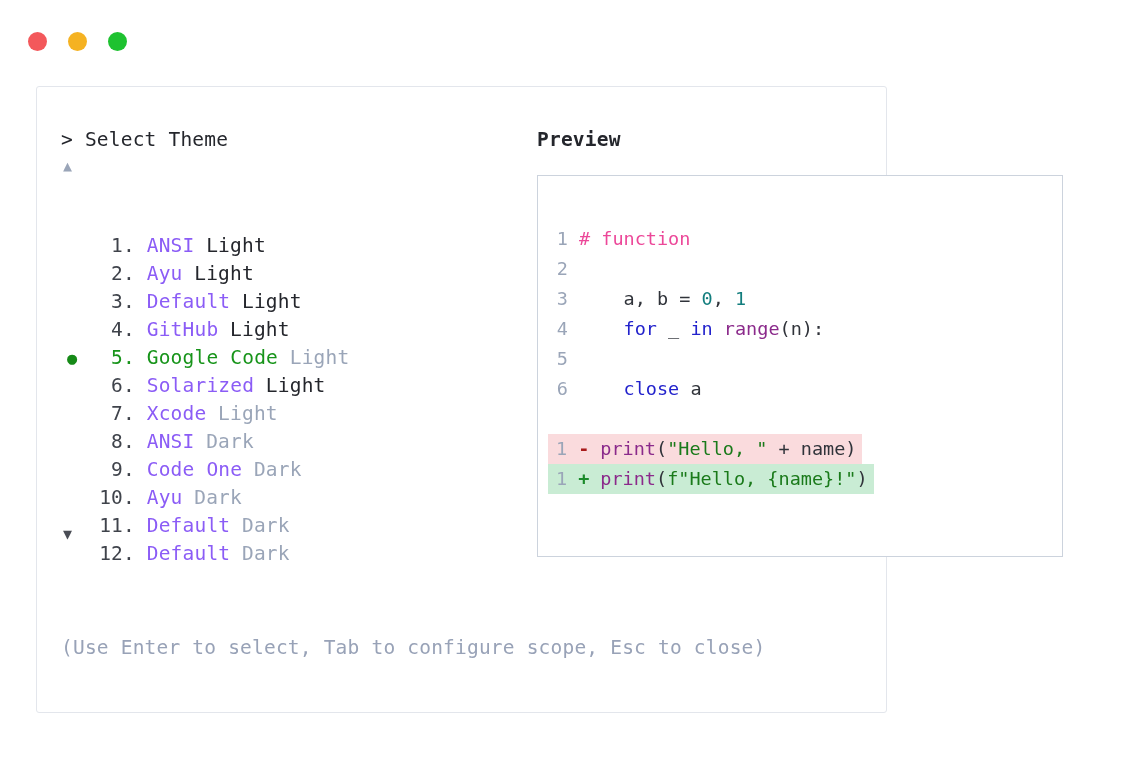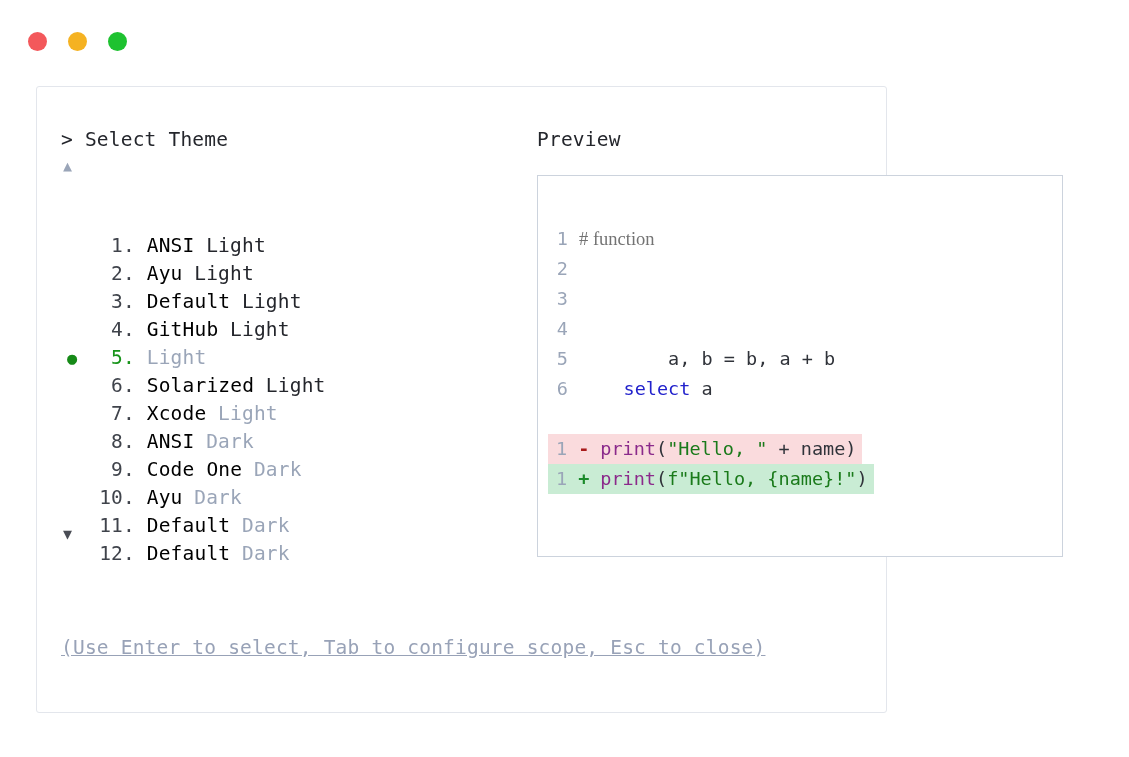--- a/index.html
+++ b/index.html
@@ -87,52 +87,52 @@
     box-sizing: border-box;
     color: #168a17;
     font-size: 17px;
   }
   .num-cell {
     width: 44px;
     flex: 0 0 44px;
     text-align: right;
     color: #3f434b;
   }
-  .name-cell  { padding-left: 11.7px; color: #000000; }
+  .name-cell  { padding-left: 11.7px; color: #8b5cf6; }
   .suffix-cell{ padding-left: 11.7px; color: #24262c; margin-top: 47px; }
 
   .theme-row.selected .num-cell,
   .theme-row.selected .name-cell { color: #17941a; }
   .theme-row.selected .suffix-cell { color: #9aa5b8; }
   .theme-row.dim-suffix .suffix-cell { color: #9aa5b8; }
 
   
   #hint {
     position: absolute;
     left: 24px; top: 548px;
     font-size: 19.5px;
     line-height: 26px;
     color: #98a2b7;
     letter-spacing: 0.2px;
     white-space: pre;
-    text-decoration: underline;
   }
 
   
   #preview {
     position: absolute;
     left: 500px; top: 40px;
     width: 530px;
   }
   #preview-label {
     font-size: 19.5px;
     line-height: 26px;
     color: #24262c;
     letter-spacing: 0.2px;
     white-space: pre;
+    font-weight: bold;
   }
   #preview-box {
     margin-top: 22px;
     width: 526px;
     height: 382px;
     box-sizing: border-box;
     background: #ffffff;
     border: 1px solid #ccd3dd;
     padding: 48px 0 0 0;
     overflow: hidden;
@@ -173,21 +173,21 @@
     padding: 0 6px 0 8px;
   }
   .diff-line.removed .diff-inner { background: #fadbdd; }
   .diff-line.added   .diff-inner { background: #c9ecd4; }
   .diff-gutter { color: #9aa5b8; padding-right: 11px; }
   .diff-mark   { padding-right: 11px; font-weight: bold; }
   .diff-line.removed .diff-mark { color: #a81b1b; }
   .diff-line.added   .diff-mark { color: #1a8a2a; }
 
   
-  .tok-comment  { color: #737373; font-family: Liberation Serif, serif; }
+  .tok-comment  { color: #ec4899; }
   .tok-keyword  { color: #2222cc; }
   .tok-function { color: #8b2a8b; }
   .tok-builtin  { color: #8b2a8b; }
   .tok-number   { color: #127d7d; }
   .tok-string   { color: #1a7a1a; }
   .tok-plain    { color: #30333a; }
   .tok-punct    { color: #30333a; }
 </style>
 </head>
 <body>
@@ -206,21 +206,21 @@
 
       <div id="prompt-row">&gt; Select Theme</div>
 
       <div class="scroll-arrow up">▲</div>
 
       <div id="theme-list">
           <div class="theme-row"><span class="bullet-cell"> </span><span class="num-cell">1.</span><span class="name-cell">ANSI</span><span class="suffix-cell">Light</span></div>
           <div class="theme-row"><span class="bullet-cell"> </span><span class="num-cell">2.</span><span class="name-cell">Ayu</span><span class="suffix-cell">Light</span></div>
           <div class="theme-row"><span class="bullet-cell"> </span><span class="num-cell">3.</span><span class="name-cell">Default</span><span class="suffix-cell">Light</span></div>
           <div class="theme-row"><span class="bullet-cell"> </span><span class="num-cell">4.</span><span class="name-cell">GitHub</span><span class="suffix-cell">Light</span></div>
-          <div class="theme-row selected dim-suffix"><span class="bullet-cell">●</span><span class="num-cell">5.</span><span class="suffix-cell">Light</span></div>
+          <div class="theme-row selected dim-suffix"><span class="bullet-cell">●</span><span class="num-cell">5.</span><span class="name-cell">Google Code</span><span class="suffix-cell">Light</span></div>
           <div class="theme-row"><span class="bullet-cell"> </span><span class="num-cell">6.</span><span class="name-cell">Solarized</span><span class="suffix-cell">Light</span></div>
           <div class="theme-row dim-suffix"><span class="bullet-cell"> </span><span class="num-cell">7.</span><span class="name-cell">Xcode</span><span class="suffix-cell">Light</span></div>
           <div class="theme-row dim-suffix"><span class="bullet-cell"> </span><span class="num-cell">8.</span><span class="name-cell">ANSI</span><span class="suffix-cell">Dark</span></div>
           <div class="theme-row dim-suffix"><span class="bullet-cell"> </span><span class="num-cell">9.</span><span class="name-cell">Code One</span><span class="suffix-cell">Dark</span></div>
           <div class="theme-row dim-suffix"><span class="bullet-cell"> </span><span class="num-cell">10.</span><span class="name-cell">Ayu</span><span class="suffix-cell">Dark</span></div>
           <div class="theme-row dim-suffix"><span class="bullet-cell"> </span><span class="num-cell">11.</span><span class="name-cell">Default</span><span class="suffix-cell">Dark</span></div>
           <div class="theme-row dim-suffix"><span class="bullet-cell"> </span><span class="num-cell">12.</span><span class="name-cell">Default</span><span class="suffix-cell">Dark</span></div>
         </div>
 
       <div class="scroll-arrow down">▼</div>
@@ -228,24 +228,24 @@
 
     <div id="hint">(Use Enter to select, Tab to configure scope, Esc to close)</div>
 
     <div id="preview">
       <div id="preview-label">Preview</div>
 
       <div id="preview-box">
         <div id="code-body">
             <div class="code-line"><span class="gutter">1</span><span class="code-text"><span class="tok-comment"># function</span></span></div>
             <div class="code-line"><span class="gutter">2</span></div>
-            <div class="code-line"><span class="gutter">3</span></div>
-            <div class="code-line"><span class="gutter">4</span></div>
-            <div class="code-line"><span class="gutter">5</span><span class="code-text"><span class="tok-plain">        a, b = b, a + b</span></span></div>
-            <div class="code-line"><span class="gutter">6</span><span class="code-text"><span class="tok-plain">    </span><span class="tok-keyword">select</span><span class="tok-plain"> a</span></span></div>
+            <div class="code-line"><span class="gutter">3</span><span class="code-text"><span class="tok-plain">    a, b = </span><span class="tok-number">0</span><span class="tok-plain">, </span><span class="tok-number">1</span></span></div>
+            <div class="code-line"><span class="gutter">4</span><span class="code-text"><span class="tok-plain">    </span><span class="tok-keyword">for</span><span class="tok-plain"> _ </span><span class="tok-keyword">in</span><span class="tok-plain"> </span><span class="tok-builtin">range</span><span class="tok-punct">(n):</span></span></div>
+            <div class="code-line"><span class="gutter">5</span></div>
+            <div class="code-line"><span class="gutter">6</span><span class="code-text"><span class="tok-plain">    </span><span class="tok-keyword">close</span><span class="tok-plain"> a</span></span></div>
           </div>
         <div class="blank-line"></div>
         <div id="diff-body">
             <div class="diff-line removed"><span class="diff-inner"><span class="diff-gutter">1</span><span class="diff-mark">-</span><span><span class="tok-builtin">print</span><span class="tok-punct">(</span><span class="tok-string">"Hello, "</span><span class="tok-plain"> + name)</span></span></span></div>
             <div class="diff-line added"><span class="diff-inner"><span class="diff-gutter">1</span><span class="diff-mark">+</span><span><span class="tok-builtin">print</span><span class="tok-punct">(</span><span class="tok-string">f"Hello, {name}!"</span><span class="tok-punct">)</span></span></span></div>
           </div>
       </div>
     </div>
 
   </div>

